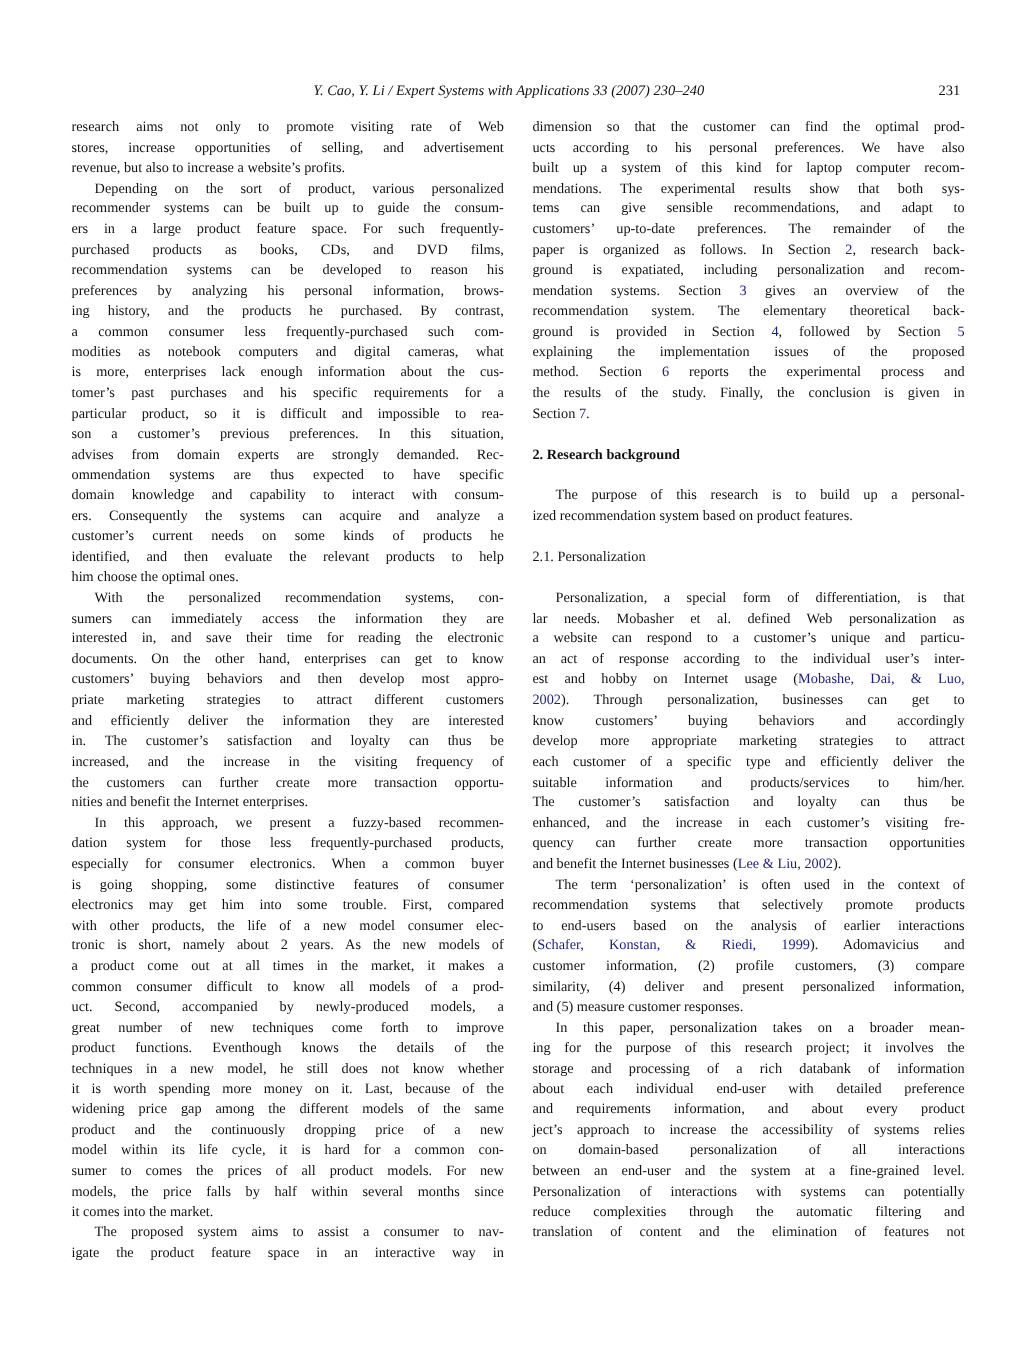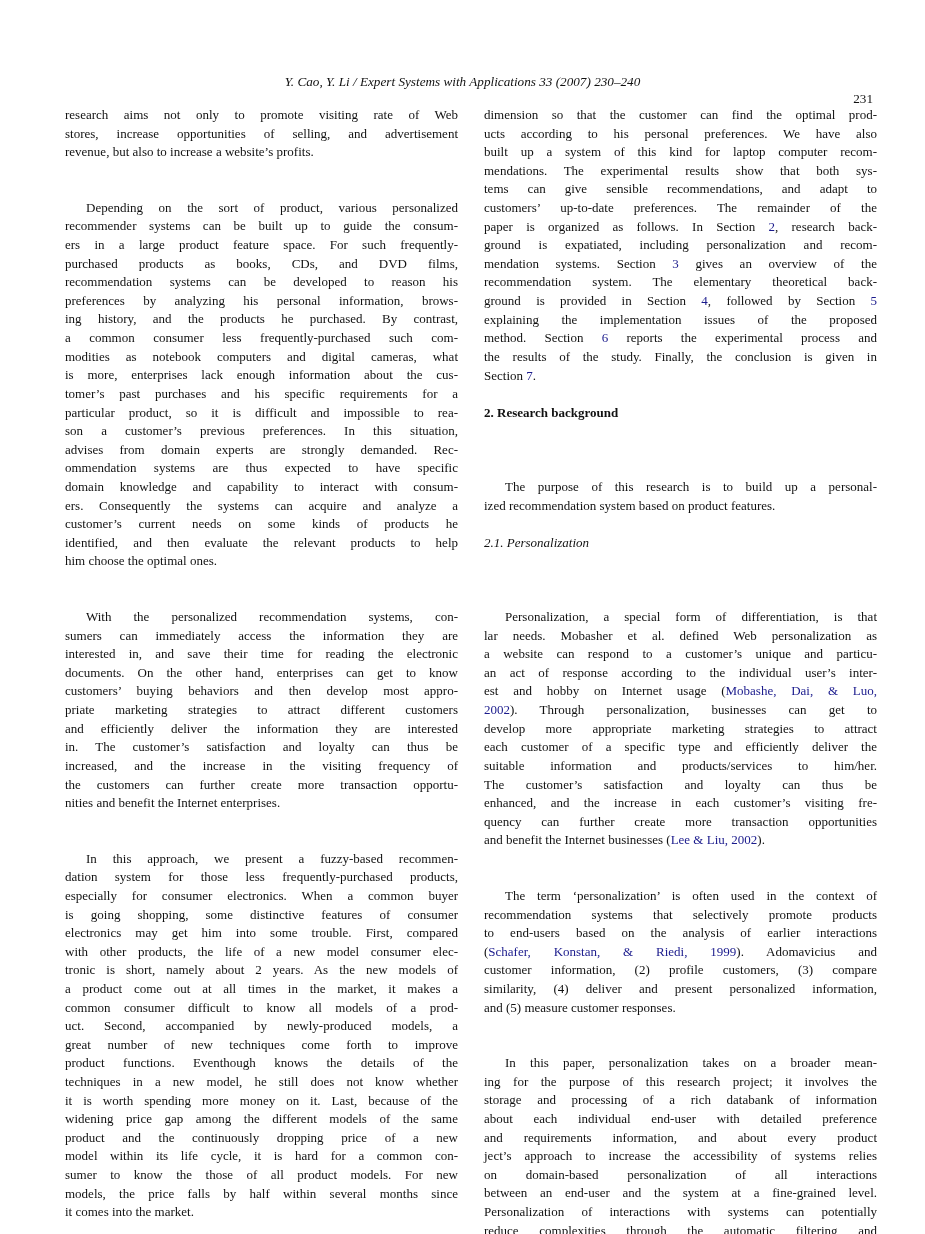--- a/index.html
+++ b/index.html
@@ -1,29 +1,29 @@
 <!DOCTYPE html>
 <html><head>
 <meta charset="utf-8">
 <style>
   html, body { margin: 0; padding: 0; background: #ffffff; }
   body { width: 925px; height: 1234px; position: relative; overflow: hidden;
          font-family: "Liberation Serif", "DejaVu Serif", serif; color: #111; }
   .running-head { position: absolute; top: 74px; left: 0; width: 925px; height: 20px; font-size: 13.2px; }
   .running-head .title { position: absolute; left: 0; width: 925px; text-align: center; font-style: italic; top: 0; }
-  .running-head .pageno { position: absolute; right: 52px; top: 17px; }
+  .running-head .pageno { position: absolute; right: 52px; top: 0; }
   .col { position: absolute; top: 106px; width: 393px; font-size: 13px; line-height: 18.62px; }
   .col.left { left: 65px; }
   .col.right { left: 484px; }
   .ln { display: block; height: 18.62px; white-space: nowrap; text-align: justify; text-align-last: justify; }
   .ln.last { text-align-last: left; }
-  .ln.ind { text-indent: 21px; margin-top: 37px; }
+  .ln.ind { text-indent: 21px; }
   .gap { display: block; height: 18.62px; }
   .h2 { font-weight: bold; text-align-last: left; }
-  .h3 { font-style: italic; text-align-last: left; }
+  .h3 { text-align-last: left; }
   .ref { color: #1a1a8c; }
 </style>
 </head>
 <body>
 
 <div class="running-head">
   <span class="title">Y. Cao, Y. Li / Expert Systems with Applications 33 (2007) 230–240</span>
   <span class="pageno">231</span>
 </div>
 
@@ -72,21 +72,21 @@
     <span class="ln">a product come out at all times in the market, it makes a</span>
     <span class="ln">common consumer difficult to know all models of a prod-</span>
     <span class="ln">uct. Second, accompanied by newly-produced models, a</span>
     <span class="ln">great number of new techniques come forth to improve</span>
     <span class="ln">product functions. Eventhough knows the details of the</span>
     <span class="ln">techniques in a new model, he still does not know whether</span>
     <span class="ln">it is worth spending more money on it. Last, because of the</span>
     <span class="ln">widening price gap among the different models of the same</span>
     <span class="ln">product and the continuously dropping price of a new</span>
     <span class="ln">model within its life cycle, it is hard for a common con-</span>
-    <span class="ln">sumer to know the those of all product models. For new</span>
+    <span class="ln">sumer to comes the prices of all product models. For new</span>
     <span class="ln">models, the price falls by half within several months since</span>
     <span class="ln last">it comes into the market.</span>
     <span class="ln ind">The proposed system aims to assist a consumer to nav-</span>
     <span class="ln">igate the product feature space in an interactive way in</span>
   </div>
 <div class="col right" id="col-right">
     <span class="ln "><span>dimension so that the customer can find the optimal prod-</span></span>
     <span class="ln "><span>ucts according to his personal preferences. We have also</span></span>
     <span class="ln "><span>built up a system of this kind for laptop computer recom-</span></span>
     <span class="ln "><span>mendations. The experimental results show that both sys-</span></span>
@@ -108,20 +108,21 @@
     <span class="ln last"><span>ized recommendation system based on product features.</span></span>
     <span class="gap"></span>
     <span class="ln h3"><span>2.1. Personalization</span></span>
     <span class="gap"></span>
     <span class="ln ind"><span>Personalization, a special form of differentiation, is that</span></span>
     <span class="ln "><span>lar needs. Mobasher et al. defined Web personalization as</span></span>
     <span class="ln "><span>a website can respond to a customer’s unique and particu-</span></span>
     <span class="ln "><span>an act of response according to the individual user’s inter-</span></span>
     <span class="ln "><span>est and hobby on Internet usage (</span><a class="ref">Mobashe, Dai, &amp; Luo,</a></span>
     <span class="ln "><a class="ref">2002</a><span>). Through personalization, businesses can get to</span></span>
+    <span class="ln "><span>know customers’ buying behaviors and accordingly</span></span>
     <span class="ln "><span>develop more appropriate marketing strategies to attract</span></span>
     <span class="ln "><span>each customer of a specific type and efficiently deliver the</span></span>
     <span class="ln "><span>suitable information and products/services to him/her.</span></span>
     <span class="ln "><span>The customer’s satisfaction and loyalty can thus be</span></span>
     <span class="ln "><span>enhanced, and the increase in each customer’s visiting fre-</span></span>
     <span class="ln "><span>quency can further create more transaction opportunities</span></span>
     <span class="ln last"><span>and benefit the Internet businesses (</span><a class="ref">Lee &amp; Liu, 2002</a><span>).</span></span>
     <span class="ln ind"><span>The term ‘personalization’ is often used in the context of</span></span>
     <span class="ln "><span>recommendation systems that selectively promote products</span></span>
     <span class="ln "><span>to end-users based on the analysis of earlier interactions</span></span>

